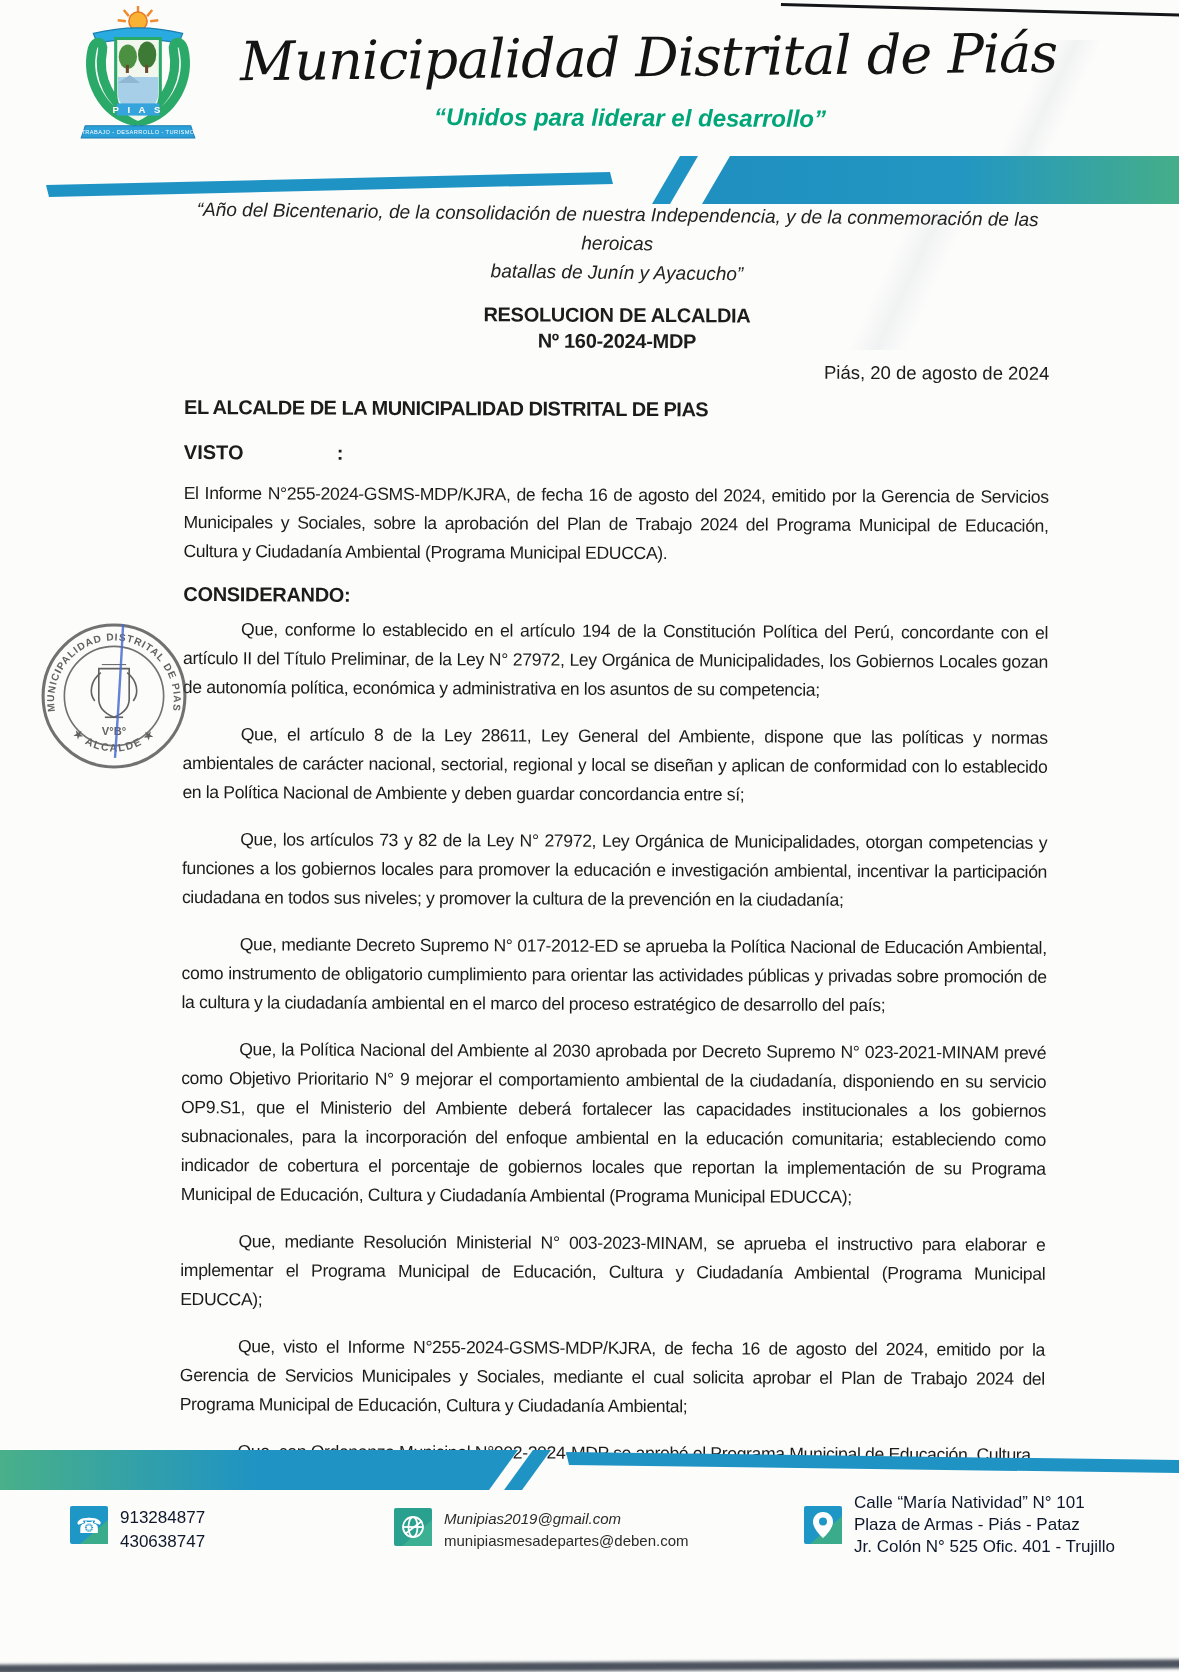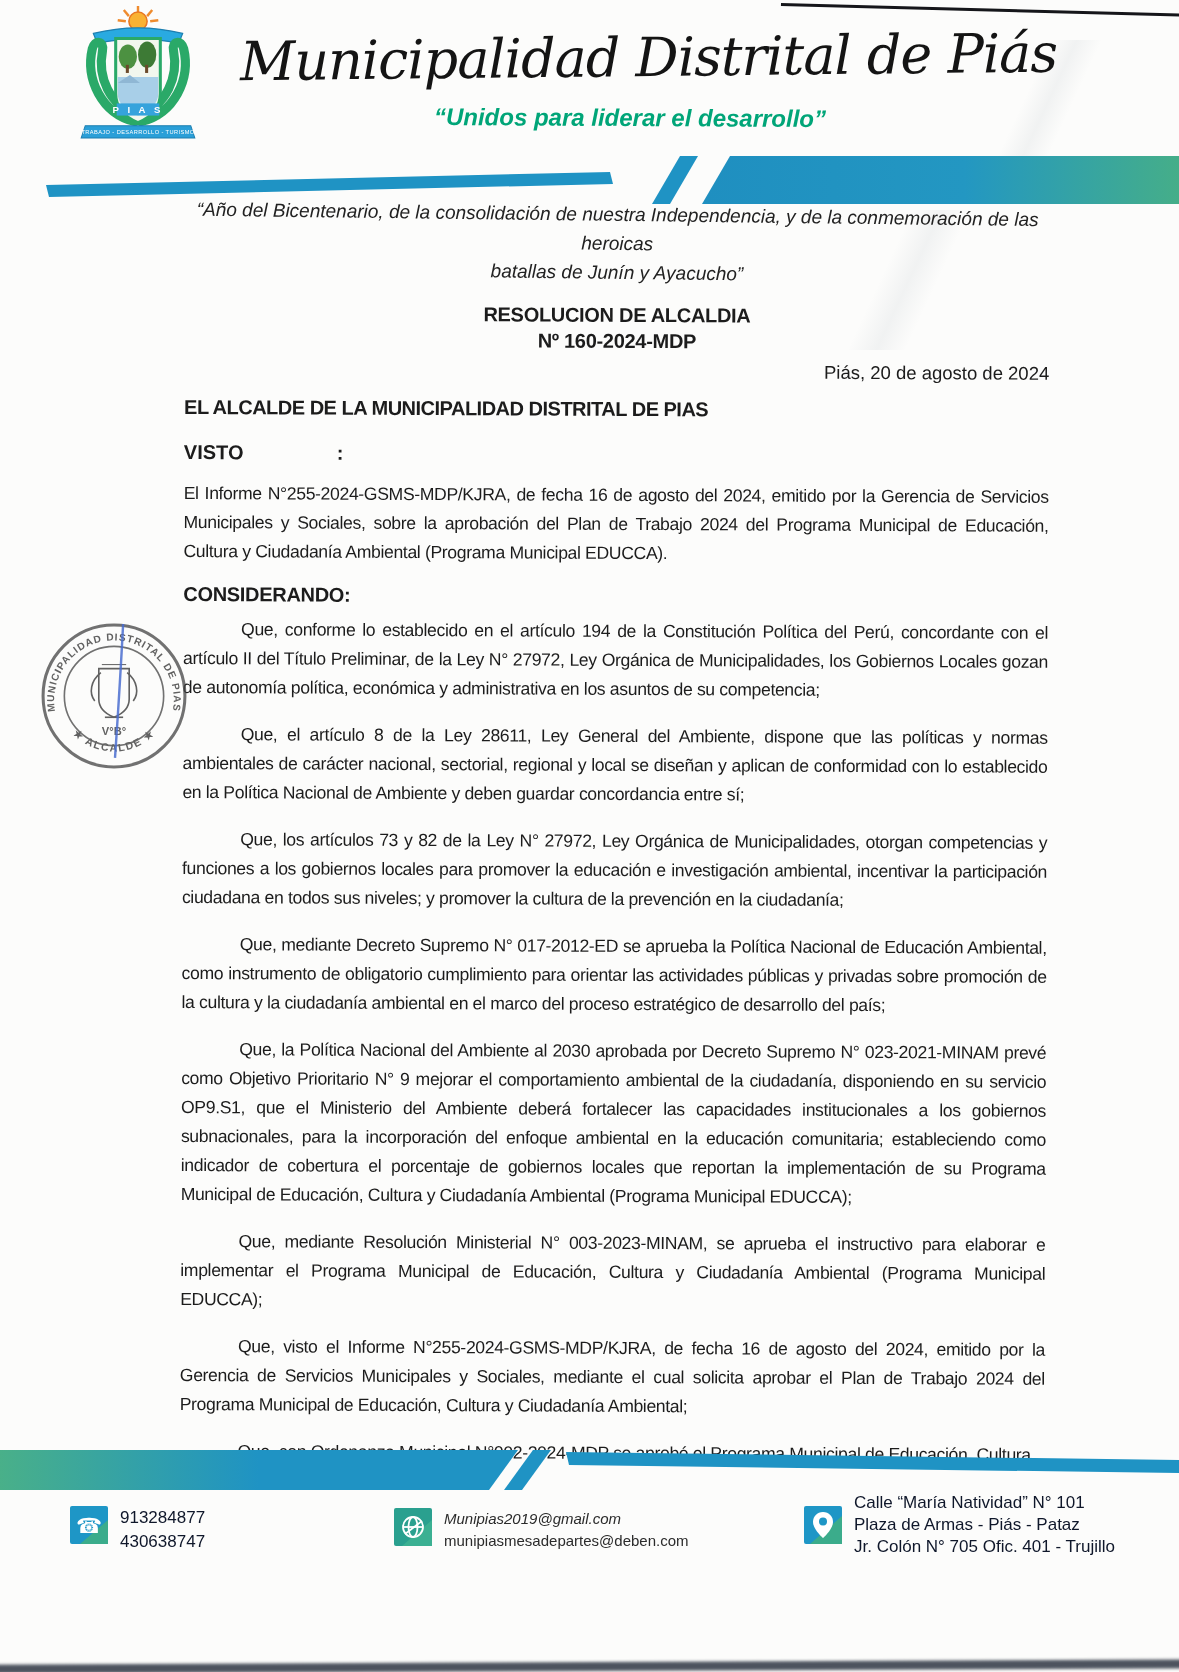--- a/index.html
+++ b/index.html
@@ -204,18 +204,18 @@
   <div class="fgroup fg-addr">
     <svg class="f-icon" viewBox="0 0 38 38">
       <rect width="38" height="38" rx="2" fill="#1e96c6"></rect>
       <path d="M38,10 L38,38 L6,38 Z" fill="#3bac8b"></path>
       <path d="M19,6 C13,6 9,10.5 9,16 C9,23.5 19,32 19,32 C19,32 29,23.5 29,16 C29,10.5 25,6 19,6 Z" fill="#ffffff"></path>
       <circle cx="19" cy="15.5" r="4" fill="#1e96c6"></circle>
     </svg>
     <div class="ftext">
         <div>Calle “María Natividad” N° 101</div>
         <div>Plaza de Armas - Piás - Pataz</div>
-        <div>Jr. Colón N° 705 Ofic. 401 - Trujillo</div>
+        <div>Jr. Colón N° 525 Ofic. 401 - Trujillo</div>
       </div>
   </div>
 
   <div class="scan-smudge-bottom"></div>
 </div>
 
 </body></html>

